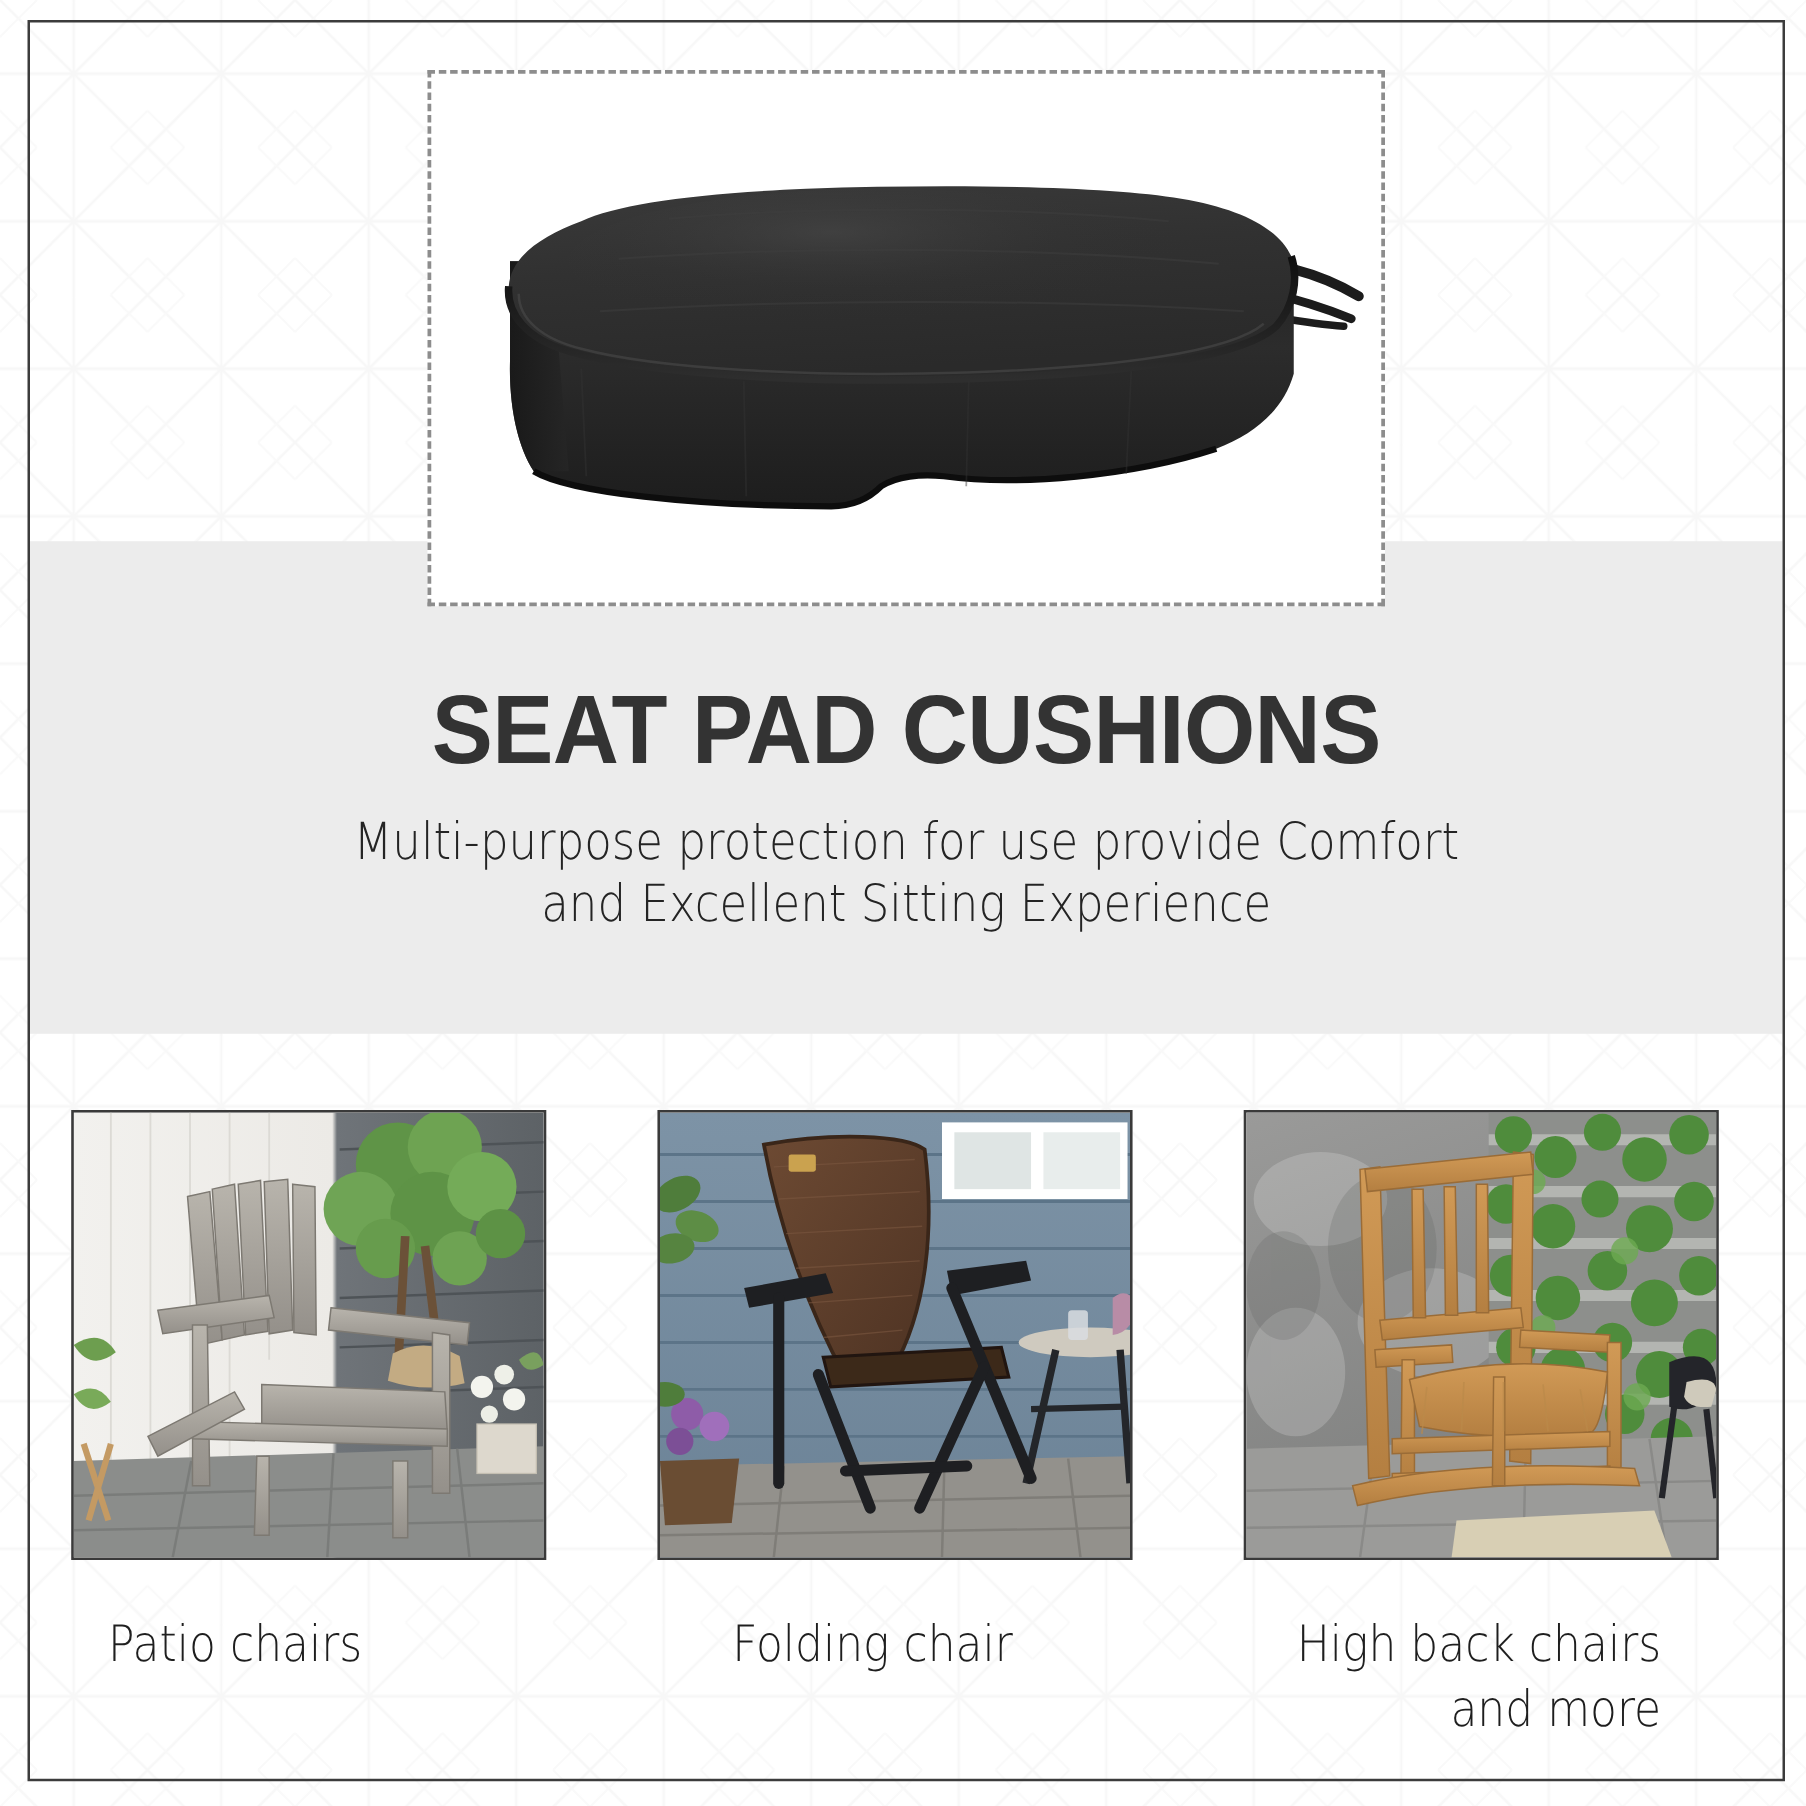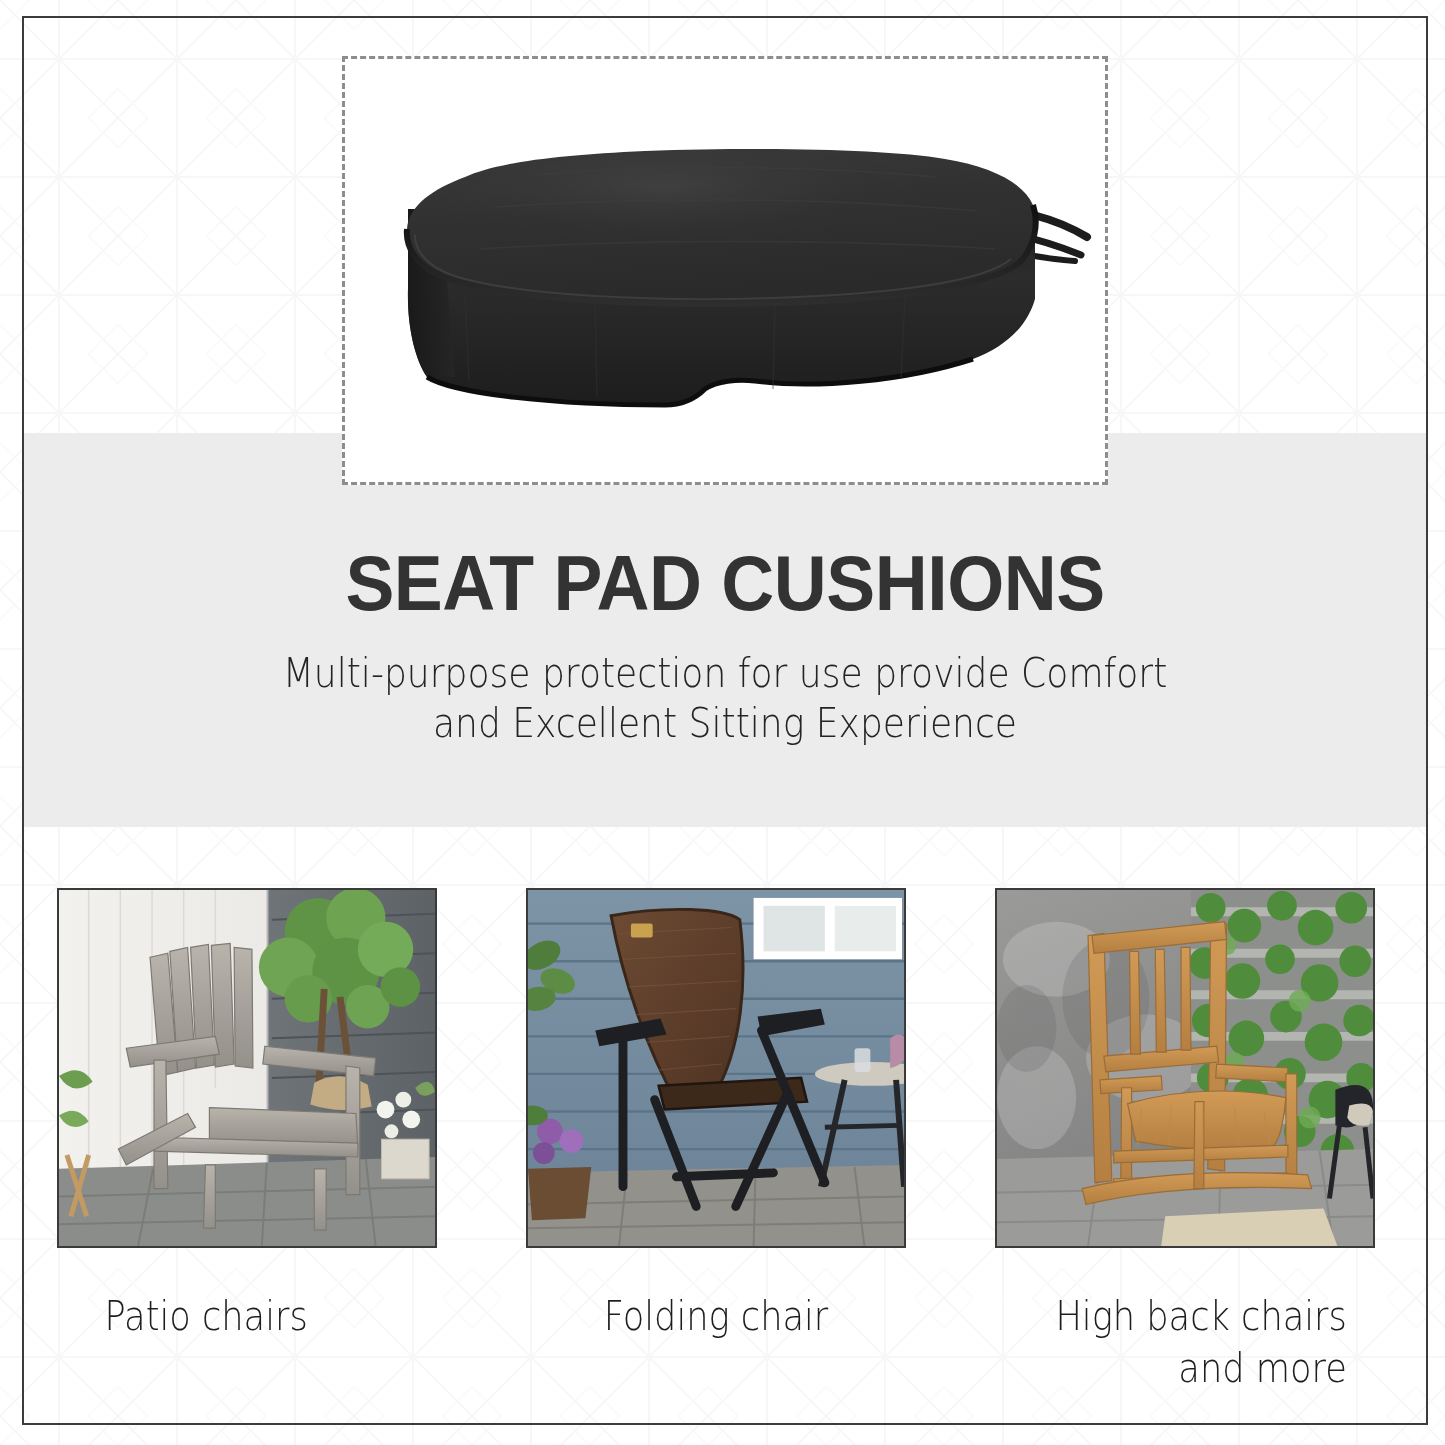--- a/index.html
+++ b/index.html
@@ -77,21 +77,21 @@
     width:380px;height:360px;
     border:2px solid #3a3a3a;
     box-sizing:border-box;
     position:relative;overflow:hidden;
     background:#cfcfcf;
   }
   .photo svg{position:absolute;left:0;top:0;width:100%;height:100%;display:block;}
 
   
   #captions{
-    position:absolute;left:57px;top:1290px;
+    position:absolute;left:39px;top:1290px;
     width:1318px;
     display:flex;justify-content:space-between;
     z-index:2;
     gap:48px;
   }
   .caption{
     width:380px;
     font-size:40px;line-height:52px;
     font-weight:300;color:#1e1e1e;
     font-family:"DejaVu Sans","Liberation Sans",sans-serif;

